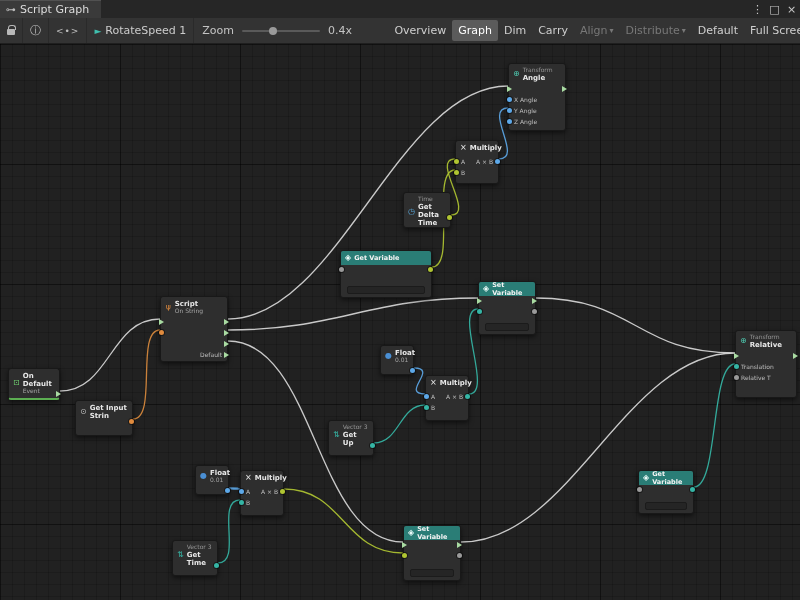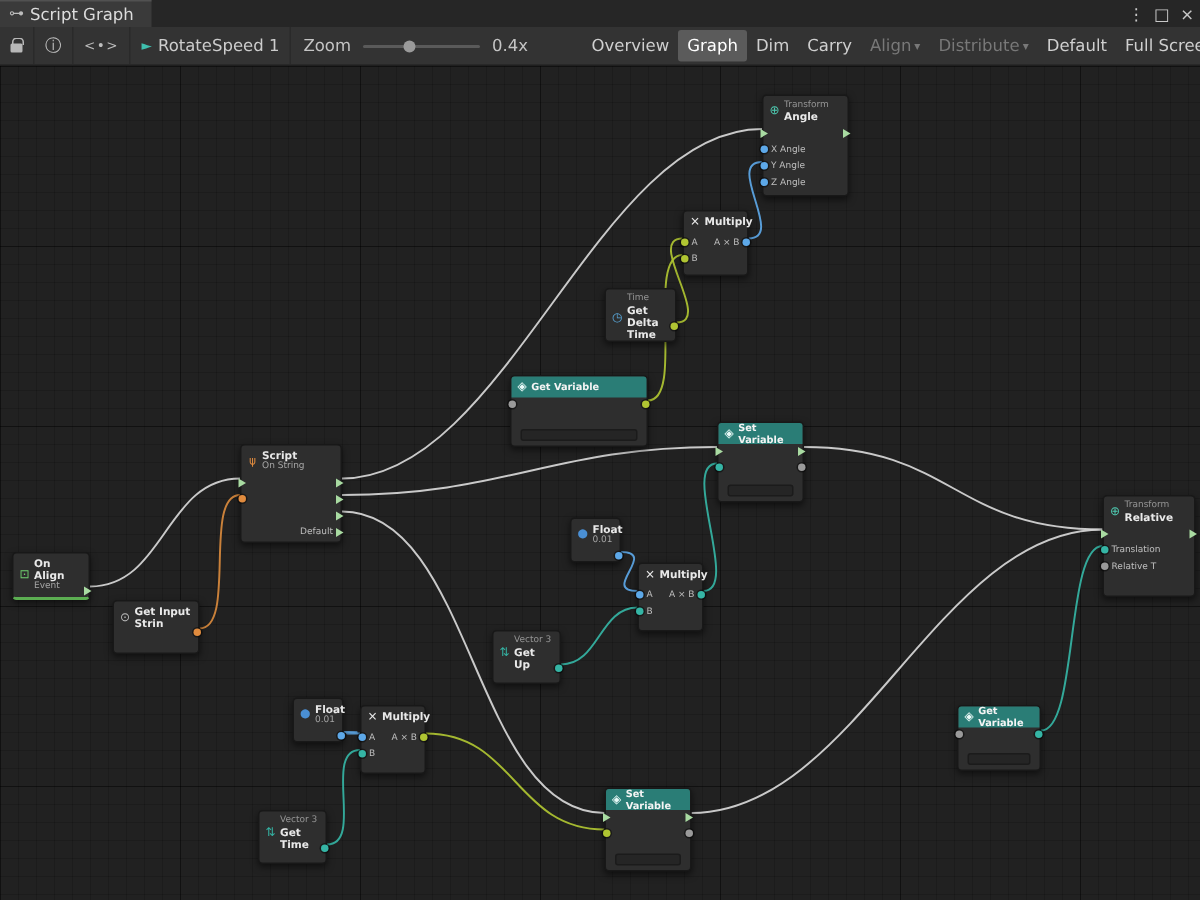--- a/index.html
+++ b/index.html
@@ -260,21 +260,21 @@
         </div>
         <div class="port right" data-name="flow-port" style="top: 54px;">
           <span class="pflow" data-name="port-marker"></span>
           <span class="plabel" data-name="port-label">Default</span>
         </div>
       </div>
       <div class="node" data-name="node-on-update" style="left: 8px; top: 324px; width: 52px; height: 32px; border-bottom: 2px solid rgb(92, 174, 82);">
         <div class="nheader" data-name="node-header">
           <span class="nicon" data-name="monitor-icon" style="color: rgb(111, 207, 111);">⊡</span>
           <span class="ntitles">
-            <span class="ntitle" data-name="node-title">On Align</span>
+            <span class="ntitle" data-name="node-title">On Default</span>
             <span class="nsub" data-name="node-subtitle">Event</span>
           </span>
         </div>
         <div class="port right" data-name="flow-port" style="top: 21px;">
           <span class="pflow" data-name="port-marker"></span>
         </div>
       </div>
       <div class="node" data-name="node-get-input-string" style="left: 75px; top: 356px; width: 58px; height: 36px;">
         <div class="nheader" data-name="node-header">
           <span class="nicon" data-name="gamepad-icon" style="color: rgb(186, 186, 186);">⊙</span>

